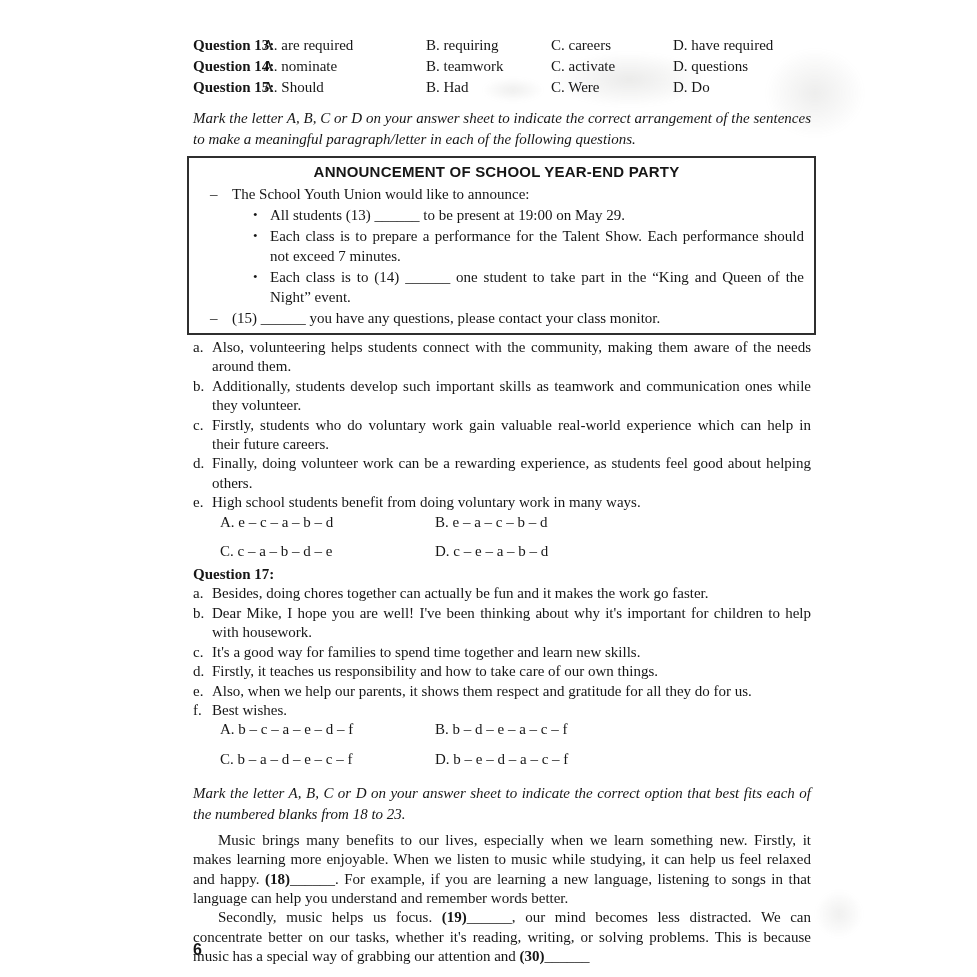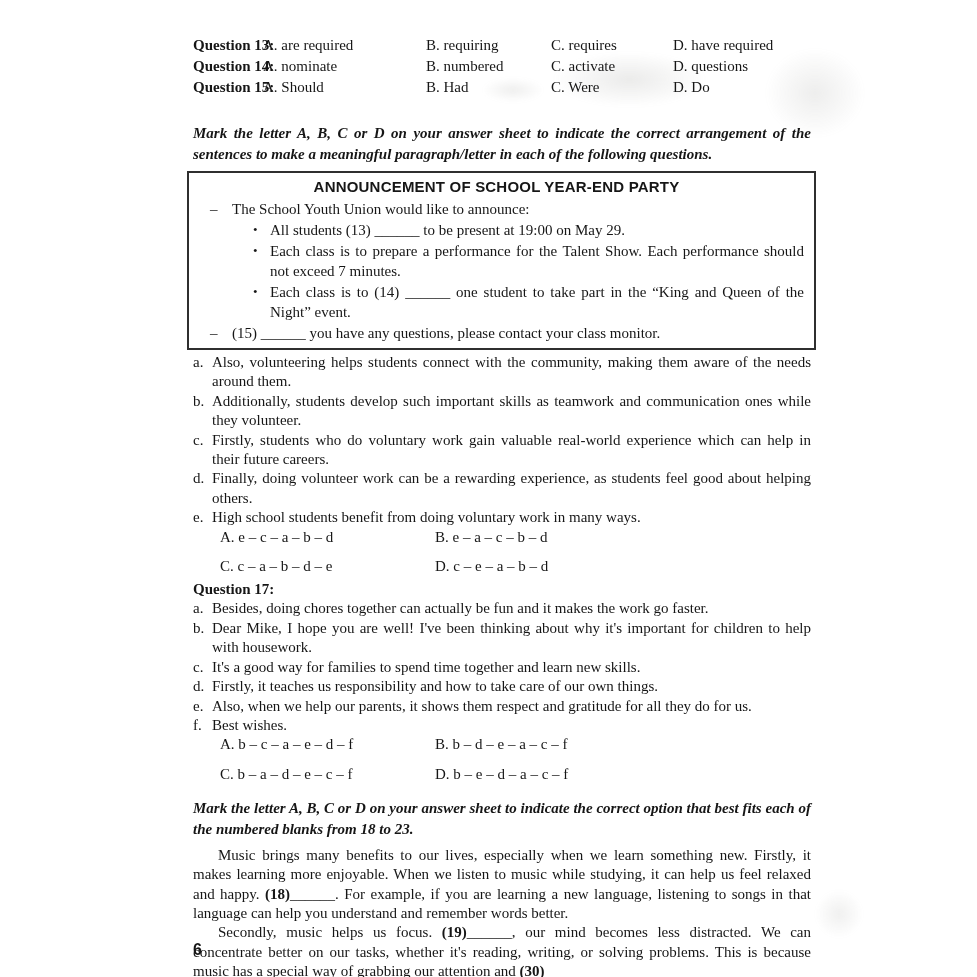--- a/index.html
+++ b/index.html
@@ -12,22 +12,22 @@
     position:absolute;left:193px;top:36px;width:618px;
     font-size:15px;line-height:19.5px;
   }
   
   .mcq-row{position:relative;height:21px;white-space:nowrap;}
   .q-label{position:absolute;left:0;font-weight:700;}
   .mcq-opt{position:absolute;}
   .c1{left:70px}.c2{left:233px}.c3{left:358px}.c4{left:480px}
   
   .instr{
-    font-weight:700;font-style:italic;text-align:justify;
-    line-height:20.5px;margin:24px 0 7px 0;
+    font-weight:400;font-style:italic;text-align:justify;
+    line-height:20.5px;margin:9px 0 7px 0;
   }
   
   .ann-box{
     border:2px solid #2f2f2f;box-sizing:border-box;
     margin:1px 0 3px -6px;width:629px;padding:3px 10px 4px 0;
   }
   .ann-title{
     text-align:center;font-family:"Liberation Sans",sans-serif;
     font-weight:700;font-size:15px;line-height:22px;letter-spacing:.2px;
   }
@@ -73,27 +73,27 @@
 <div class="smudge s3"></div>
 <div class="smudge s4"></div>
 
 <div class="content">
 
   <div id="mcq-rows">
       <div class="mcq-row">
         <span class="q-label">Question 13:</span>
         <span class="mcq-opt c1">A. are required</span>
         <span class="mcq-opt c2">B. requiring</span>
-        <span class="mcq-opt c3">C. requires</span>
+        <span class="mcq-opt c3">C. careers</span>
         <span class="mcq-opt c4">D. have required</span>
       </div>
       <div class="mcq-row">
         <span class="q-label">Question 14:</span>
         <span class="mcq-opt c1">A. nominate</span>
-        <span class="mcq-opt c2">B. numbered</span>
+        <span class="mcq-opt c2">B. teamwork</span>
         <span class="mcq-opt c3">C. activate</span>
         <span class="mcq-opt c4">D. questions</span>
       </div>
       <div class="mcq-row">
         <span class="q-label">Question 15:</span>
         <span class="mcq-opt c1">A. Should</span>
         <span class="mcq-opt c2">B. Had</span>
         <span class="mcq-opt c3">C. Were</span>
         <span class="mcq-opt c4">D. Do</span>
       </div>

